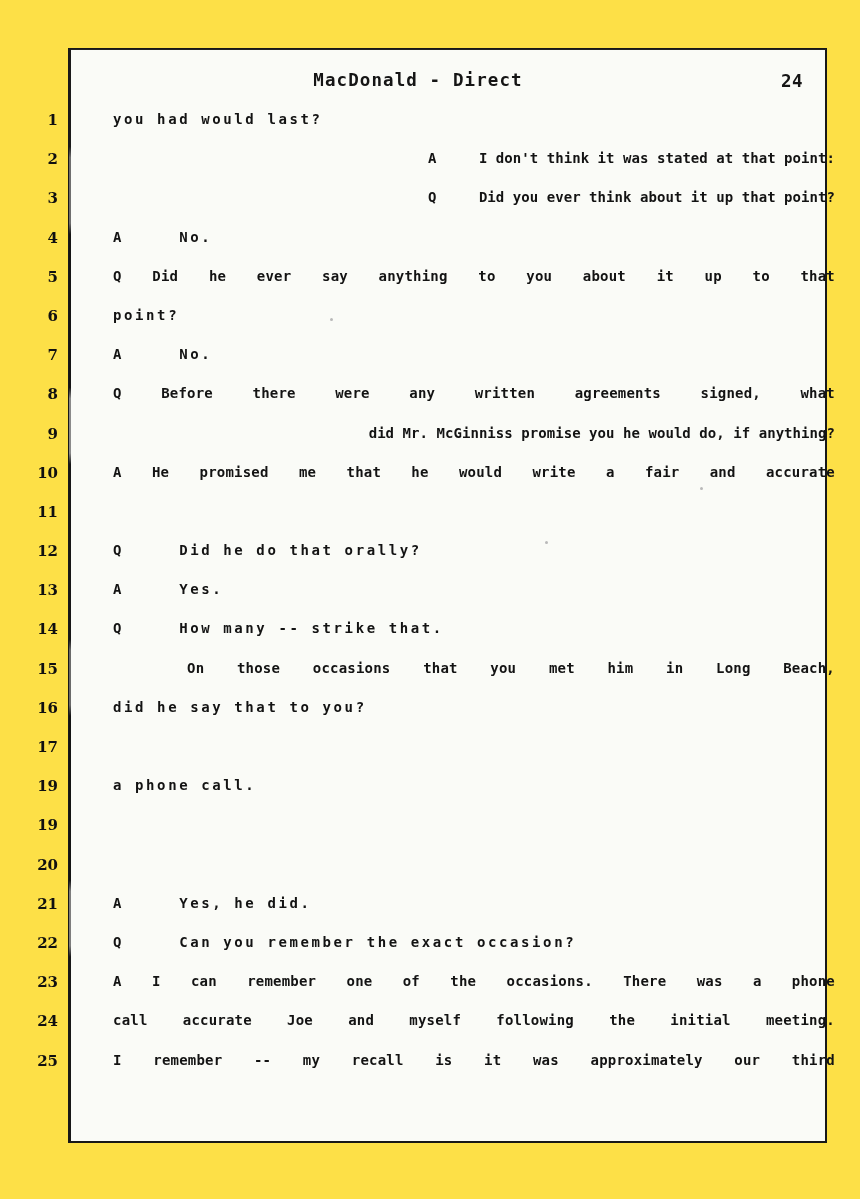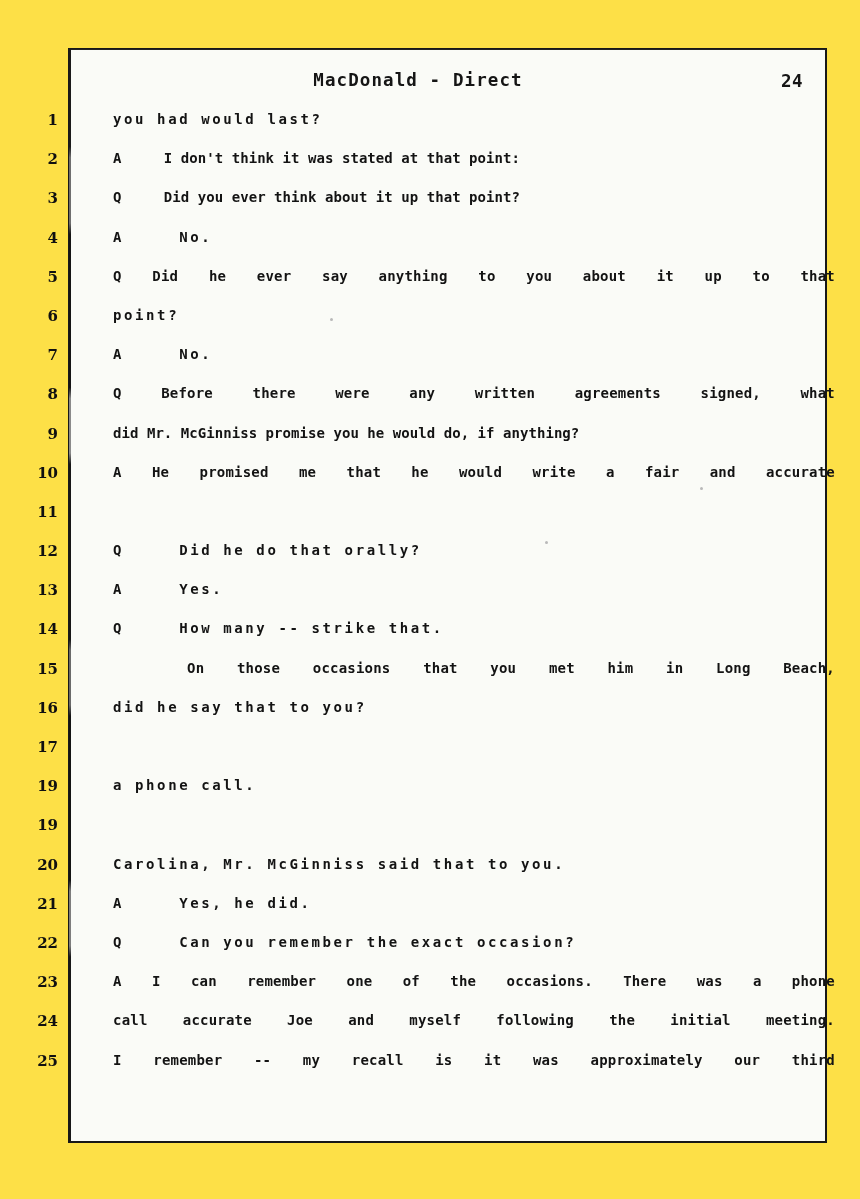--- a/index.html
+++ b/index.html
@@ -122,21 +122,21 @@
     margin-left: 28px;
   }
   
   .ltext.just {
     white-space: normal;
     text-align: justify;
     text-align-last: justify;
     letter-spacing: .2px;
   }
   .ltext.wide   { letter-spacing: 2.6px; }
-  .ltext.tight  { letter-spacing: .05px; }
+  .ltext.tight  { letter-spacing: .05px; text-align: right; }
   .ltext.indent { padding-left: 74px; width: 648px; }
 
   
   .speck {
     position: absolute;
     background: #b9b9b9;
     border-radius: 50%;
   }
 </style>
 </head>
@@ -241,21 +241,20 @@
       <div class="lineno">19</div>
       <div class="ltext wide">a phone call.</div>
     </div>
 
     <div class="trow">
       <div class="lineno">19</div>
     </div>
 
     <div class="trow">
       <div class="lineno">20</div>
-      <div class="ltext wide">Carolina, Mr. McGinniss said that to you.</div>
     </div>
 
     <div class="trow">
       <div class="lineno">21</div>
       <div class="ltext wide">A     Yes, he did.</div>
     </div>
 
     <div class="trow">
       <div class="lineno">22</div>
       <div class="ltext wide">Q     Can you remember the exact occasion?</div>

